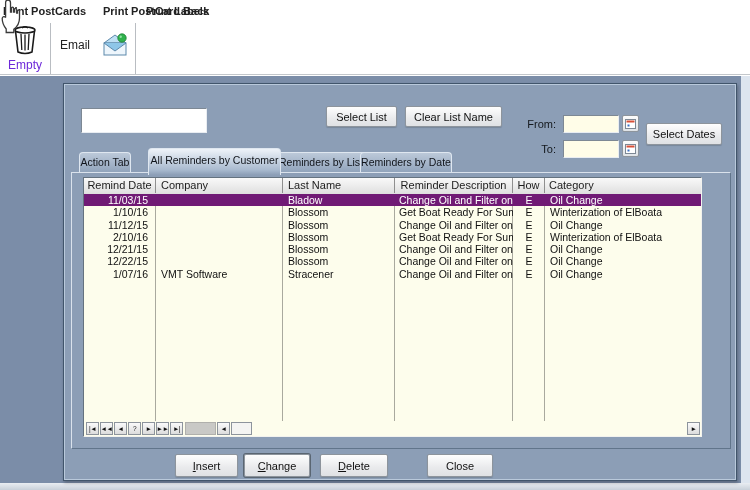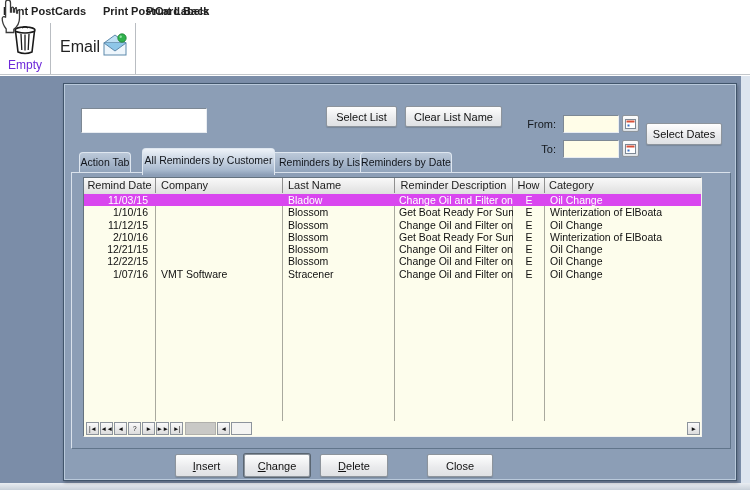--- a/index.html
+++ b/index.html
@@ -10,21 +10,21 @@
   
   .topbar { position:absolute; left:0; top:0; width:750px; height:75px; background:#ffffff; border-bottom:1px solid #c3c7cb; }
   .menubar { position:absolute; left:0; top:3px; height:16px; width:100%; }
   .menu-item { position:absolute; top:2px; font-size:11px; color:#222; font-weight:bold; white-space:nowrap; cursor:default; }
   .menu-1 { left:3px; } .menu-2 { left:63px;margin-left:40px; } .menu-3 { left:146px; }
   .vsep { position:absolute; top:23px; height:51px; width:1px; background:#b9bdc2; }
   .tool-empty { position:absolute; left:1px; top:23px; width:48px; height:51px; text-align:center; }
   .tool-empty .tool-label { position:absolute; left:0; right:0; bottom:2px; font-size:12px; color:#6d28d9; }
   .trash-svg { position:absolute; left:11px; top:2px; }
   .tool-email { position:absolute; left:51px; top:23px; width:84px; height:51px; }
-  .email-label { position:absolute; left:9px; top:15px; font-size:16px; color:#222; }
+  .email-label { position:absolute; left:9px; top:15px; font-size:12px; color:#222; }
   .email-svg { position:absolute; right:6px; top:10px; }
 
   
   .desk { position:absolute; left:0; top:76px; width:750px; height:407px; background:#7b8da8; }
   .right-strip { position:absolute; left:741px; top:76px; width:9px; height:407px; background:#dde5ef; }
   .bottom-strip { position:absolute; left:0; top:483px; width:750px; height:7px; background:linear-gradient(#e9edf2,#c8d0d9); }
 
   .hand-cursor { position:absolute; left:0px; top:-3px; z-index:60; }
 
   
@@ -56,38 +56,38 @@
   .from-label { left:452px; top:34px; } .to-label { left:452px; top:59px; }
   .cal-btn { position:absolute; width:17px; height:17px; background:linear-gradient(#fcfcfc,#dfe3e7);
              border:1px solid #8d949c; border-radius:2px; display:flex; align-items:center; justify-content:center; }
   .cal-from { left:558px; top:31px; } .cal-to { left:558px; top:56px; }
 
   
   .tab { position:absolute; border:1px solid #dfe7f0; border-bottom:none; border-radius:4px 4px 0 0;
          background:linear-gradient(#bcc9d9,#8fa2ba); font-size:10.5px; color:#10141a; text-align:center;
          top:68px; height:21px; line-height:19px; white-space:nowrap; overflow:hidden; cursor:default; }
   .tab-action { left:15px; width:52px; }
-  .tab-all    { left:78px; width:133px; top:64px; height:27px; line-height:23px; z-index:5;
+  .tab-all    { left:84px; width:133px; top:64px; height:27px; line-height:23px; z-index:5;
                 background:linear-gradient(#eef3f9,#a9bacf 80%,#8c9eb6); }
   .tab-list   { left:206px; width:102px; }
   .tab-date   { left:296px; width:92px; }
 
   .tab-panel { position:absolute; left:7px; top:88px; width:660px; height:277px;
                border:1px solid; border-color:#dae2ec #61758b #61758b #dae2ec; }
 
   
   .listbox { position:absolute; left:11px; top:4px; width:619px; height:260px; background:#fdfdec;
              border:1px solid; border-color:#64727f #f2f2ee #f2f2ee #64727f; overflow:hidden; }
   .lheader { position:absolute; left:0; top:0; right:0; height:21px; display:flex;
              background:linear-gradient(#f9f9f9,#d8d8d8); border-bottom:1px solid #9a9a9a; font-size:11px; color:#1c1c1c; }
   .hcell { border-right:1px solid #8f8f8f; height:15px; line-height:14px; overflow:hidden; white-space:nowrap; }
   .col-sep { position:absolute; top:16px; bottom:15px; width:1px; background:#a9a99e; }
   .rows { position:absolute; left:0; top:16px; right:0; }
   .lrow { display:flex; height:12.3px; line-height:12.3px; font-size:10.5px; color:#101010; }
-  .lrow.selected { background:#d946ef; color:#ffffff; }
+  .lrow.selected { background:#701a75; color:#ffffff; }
   .lcell { overflow:hidden; white-space:nowrap; }
   .w-date { width:72px; text-align:right; padding-right:8px; }
   .w-co   { width:127px; padding-left:5px; }
   .w-last { width:112px; padding-left:5px; }
   .w-desc { width:118px; padding-left:4px; }
   .w-how  { width:32px; text-align:center; }
   .w-cat  { flex:1; padding-left:5px; }
   .h-date { width:72px; text-align:center; }
   .h-co   { width:127px; padding-left:5px; }
   .h-last { width:112px; padding-left:5px; }

